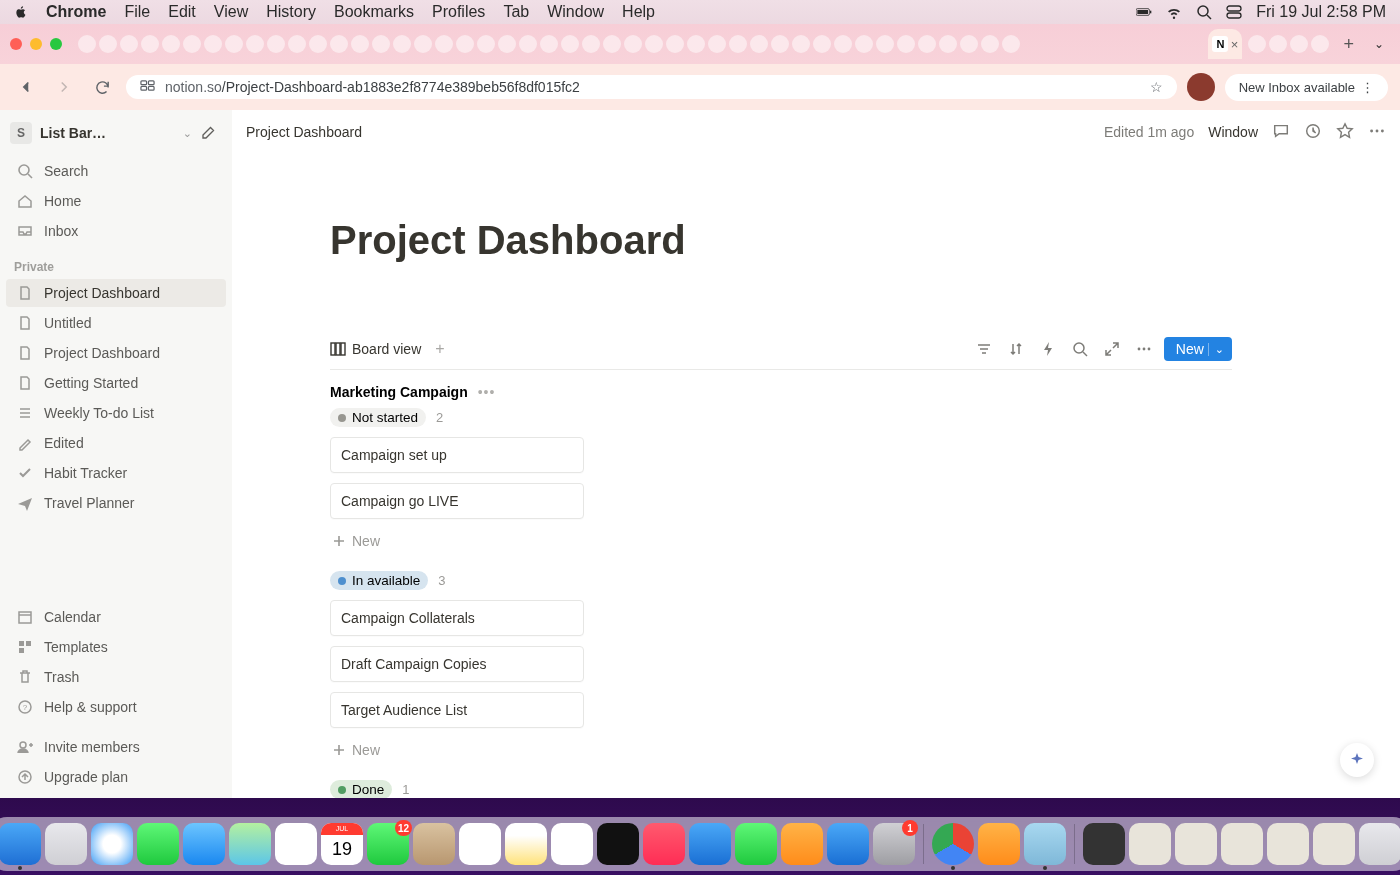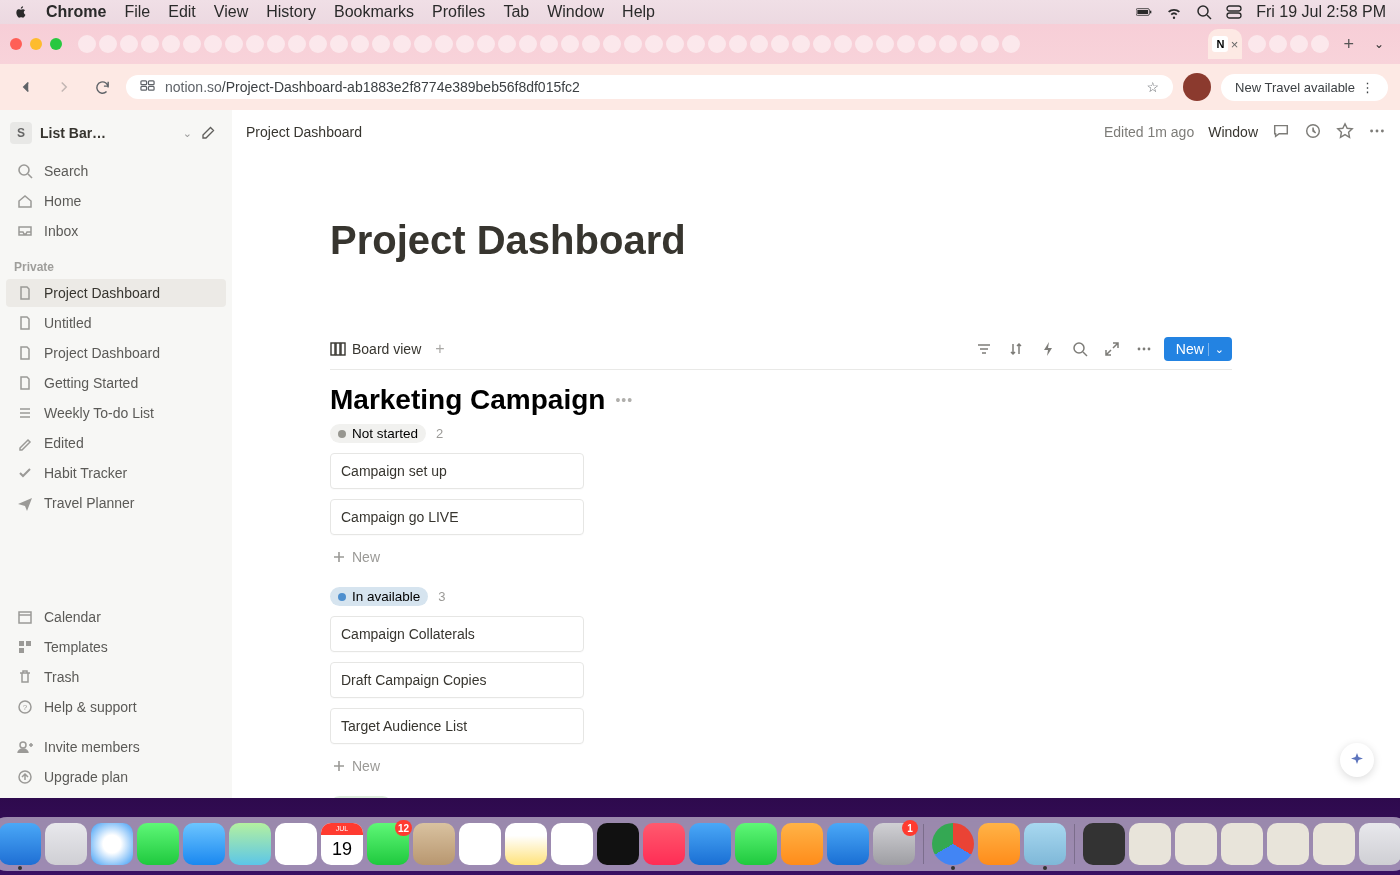--- a/index.html
+++ b/index.html
@@ -66,21 +66,21 @@
 .db-toolbar { display:flex; align-items:center; gap:8px; padding:4px 0 8px; border-bottom:1px solid #e9e9e7; font-size:14px;}
 .db-toolbar .view { display:flex; align-items:center; gap:6px; font-weight:500; color:#37352f;}
 .db-toolbar .view svg {width:16px;height:16px;fill:#37352f}
 .db-toolbar .plus{color:#a9a8a5; font-size:16px; padding:0 6px;}
 .db-toolbar .spacer{flex:1}
 .db-toolbar .tbtn{color:#7d7c78; width:24px; display:flex; justify-content:center;}
 .db-toolbar .tbtn svg{width:16px;height:16px;fill:#7d7c78}
 .db-toolbar .newbtn{ background:#2383e2; color:#fff; border-radius:4px; display:flex; align-items:center; gap:4px; padding:4px 8px 4px 12px; font-weight:500;}
 .db-toolbar .newbtn .caret{border-left:1px solid rgba(255,255,255,.4); padding-left:6px; font-size:11px;}
 .db-title-row{display:flex; align-items:center; gap:10px; margin-top:14px;}
-.db-title{font-size:28px; font-weight:700;text-align:right;}
+.db-title{font-size:14px; font-weight:700;text-align:right;}
 .db-menu{color:#b0afac;font-size:14px;letter-spacing:1px}
 
 .board { display:flex; gap:18px; margin-top:8px;flex-direction:column; }
 .column { width:254px; flex:0 0 auto; display:flex; flex-direction:column; gap:10px;}
 .col-header{display:flex; align-items:center; gap:10px; font-size:14px;}
 .status-pill{display:flex;align-items:center;gap:6px; padding:2px 8px; border-radius:10px; font-size:13.5px;}
 .status-dot{width:8px;height:8px;border-radius:50%; background:#999;}
 .pill-not{background:#f1f1ef} .pill-not .status-dot{background:#979690}
 .pill-prog{background:#d6e4ef} .pill-prog .status-dot{background:#4e8fce}
 .pill-done{background:#deecdc} .pill-done .status-dot{background:#529d63}
@@ -238,21 +238,21 @@
             <rect x="1" y="3" width="6" height="4" rx="1" fill="none" stroke="#5f6368" stroke-width="1.3"></rect>
             <rect x="9" y="3" width="6" height="4" rx="1" fill="none" stroke="#5f6368" stroke-width="1.3"></rect>
             <rect x="1" y="9" width="6" height="4" rx="1" fill="none" stroke="#5f6368" stroke-width="1.3"></rect>
             <rect x="9" y="9" width="6" height="4" rx="1" fill="none" stroke="#5f6368" stroke-width="1.3"></rect>
           </svg></span>
       <span><span class="urlprefix">notion.so</span><span>/Project-Dashboard-ab1883e2f8774e389beb56f8df015fc2</span></span>
       <span class="star">☆</span>
     </div>
     <div class="avatar"></div>
     <div class="chrome-pill">
-      <span>New Travel available</span>
+      <span>New Inbox available</span>
       <span>⋮</span>
     </div>
   </div>
 </div>
 
 <div id="notion">
   <div id="sidebar">
     <div class="user-row">
       <span class="u-av">S</span>
       <span class="u-name">List Bar…</span>

